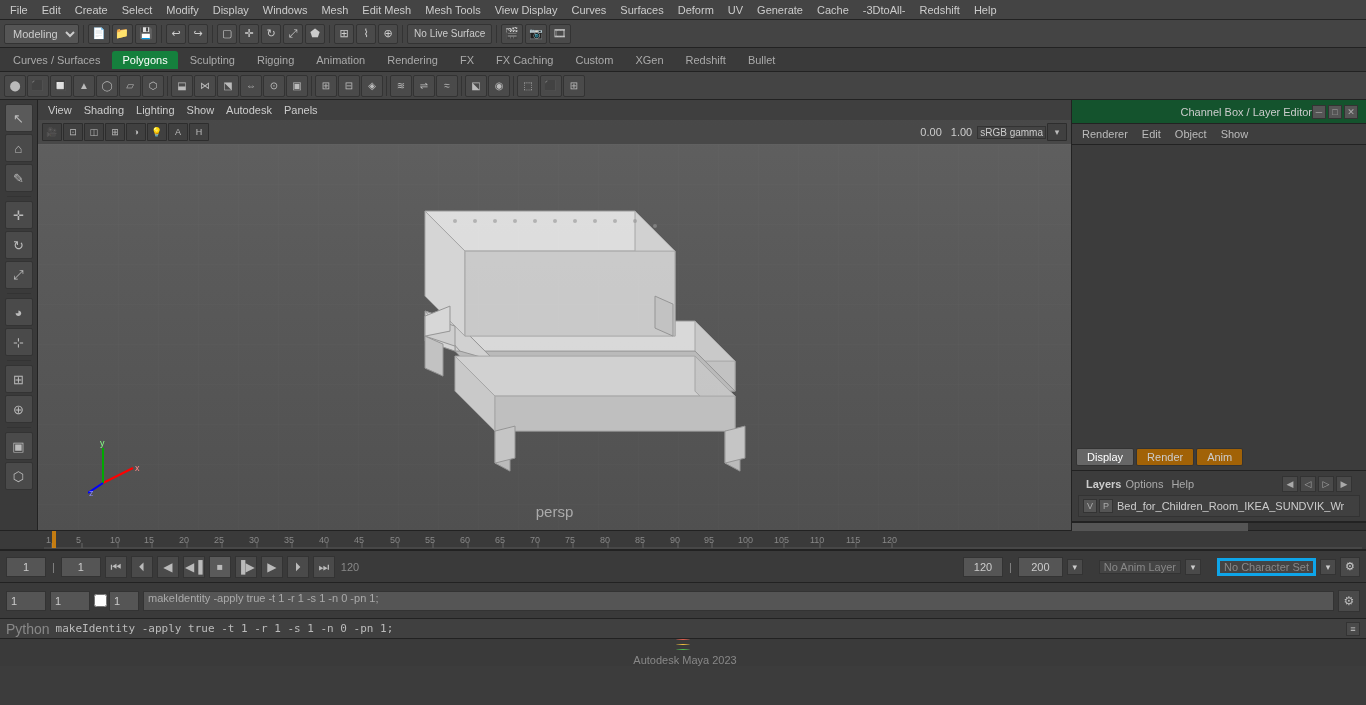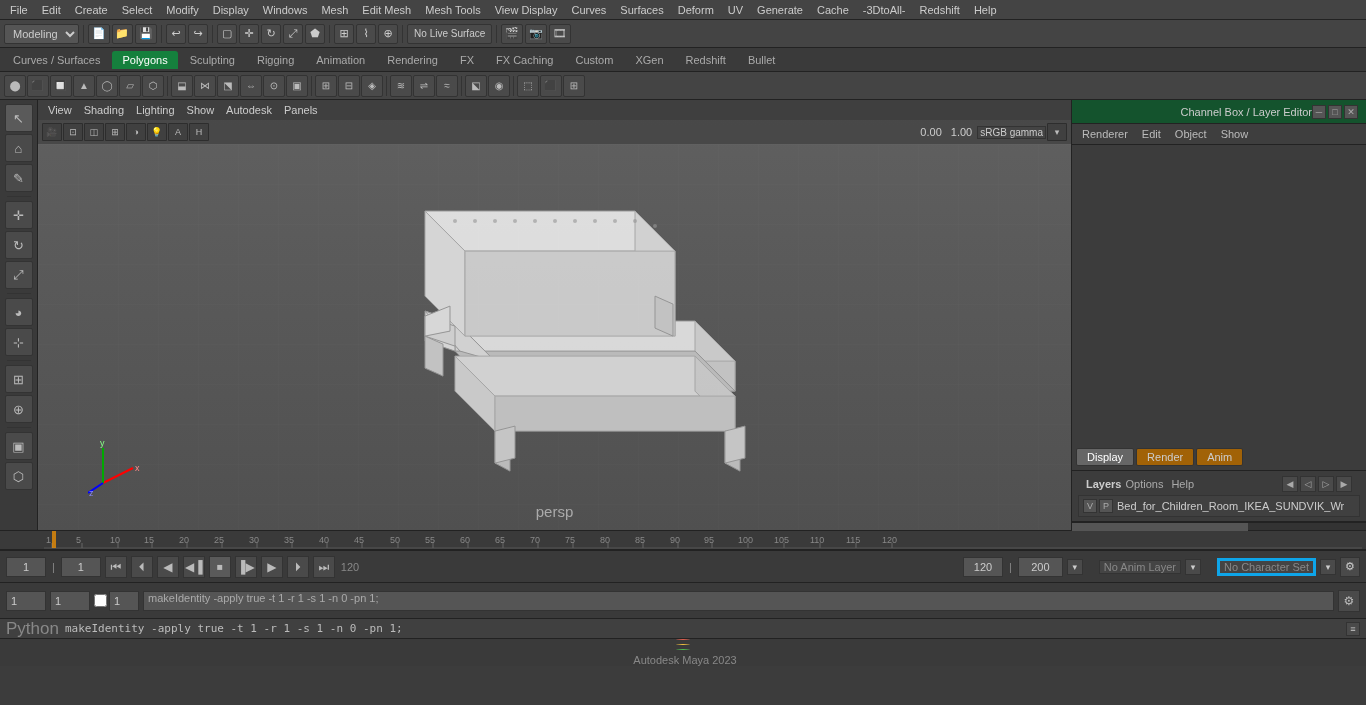--- a/index.html
+++ b/index.html
@@ -463,21 +463,21 @@
     #python-bar {
       height: 20px;
       background: #404040;
       border-top: 1px solid #222;
       display: flex;
       align-items: center;
       padding: 0 6px;
       gap: 6px;
     }
     .py-label {
-      font-size: 17px;
+      font-size: 14px;
       color: #888;
     }
     .py-cmd {
       font-size: 11px;
       color: #bbb;
       font-family: monospace;
       flex: 1;
     }
 
     

